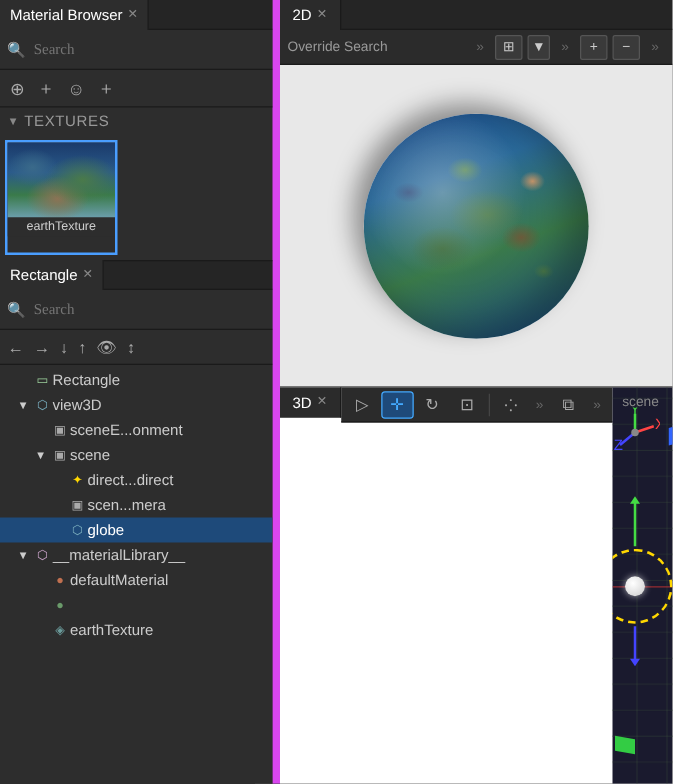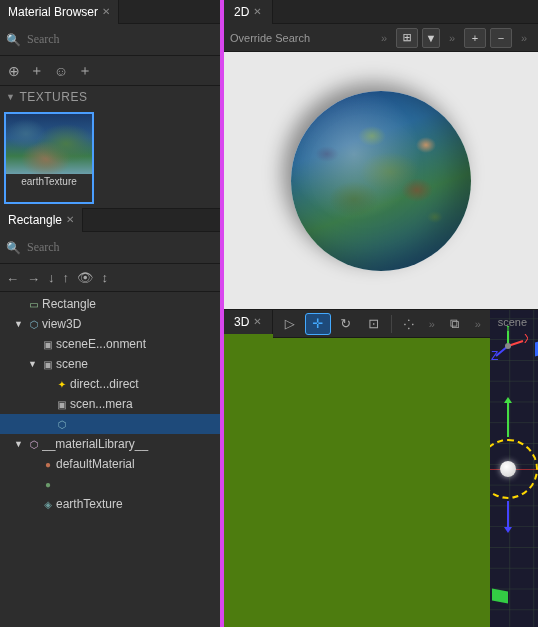--- a/index.html
+++ b/index.html
@@ -5,21 +5,21 @@
     * { box-sizing: border-box; margin: 0; padding: 0; font-family: 'Segoe UI', Arial, sans-serif; font-size: 12px; }
     body { background: #2b2b2b; color: #cccccc; width: 538px; height: 627px; overflow: hidden; display: flex; }
 
     
     .left-panel {
       width: 224px;
       min-width: 224px;
       background: #2d2d2d;
       display: flex;
       flex-direction: column;
-      border-right: 4px solid #d946ef;
+      border-right: 6px solid #d946ef;
       height: 627px;
       overflow: hidden;
     }
 
     
     .tab-bar {
       display: flex;
       align-items: center;
       background: #252525;
       border-bottom: 1px solid #1a1a1a;
@@ -191,21 +191,21 @@
     .icon-lib { color: #c4a0c4; }
     .icon-mat { color: #c07050; }
     .icon-earth { color: #6a9a6a; }
     .icon-tex { color: #6a9a9a; }
 
     
     .right-panel {
       flex: 1;
       display: flex;
       flex-direction: column;
-      background: #4d7c0f;
+      background: #ffffff;
       height: 627px;
     }
 
     
     .panel-2d {
       flex: 0 0 310px;
       display: flex;
       flex-direction: column;
       border-bottom: 1px solid #1a1a1a;
     }
@@ -517,20 +517,21 @@
       <span class="tree-icon icon-camera">▣</span>
       <span class="tree-label">scen...mera</span>
     </div>
 
     <div class="tree-item selected">
       <span class="tree-indent"></span>
       <span class="tree-indent"></span>
       <span class="tree-indent"></span>
       <span class="tree-arrow"></span>
       <span class="tree-icon icon-globe">⬡</span>
+      <span class="tree-label">globe</span>
     </div>
 
     <div class="tree-item">
       <span class="tree-indent"></span>
       <span class="tree-arrow" style="color:#ccc;">▼</span>
       <span class="tree-icon icon-lib">⬡</span>
       <span class="tree-label">__materialLibrary__</span>
     </div>
 
     <div class="tree-item">

